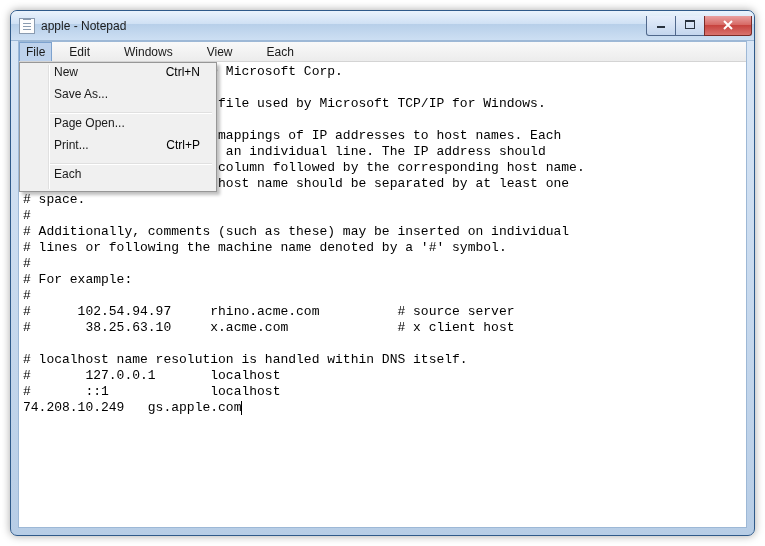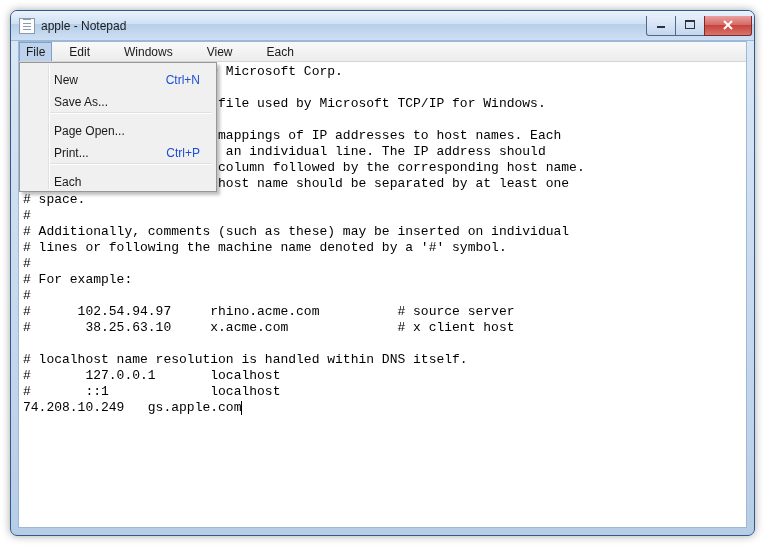--- a/index.html
+++ b/index.html
@@ -124,38 +124,38 @@
   .dropdown .dinner:before {
     content:"";
     position:absolute;
     left:26px; top:0; bottom:0;
     width:1px;
     background:#e0e0e0;
     box-shadow: 1px 0 0 #fff;
   }
   .ditem {
     display: flex;
-    align-items: flex-end;
+    align-items: flex-start;
     height: 22px;
     padding: 0 30px 0 6px;
     font-size: 12px;
     position: relative;
     color: #1a1a1a;
   }
   .ditem.hl {
     background: #bed2ec;
     border: 1px solid #7da2ce;
     border-radius: 2px;
     margin: -1px;
     padding: 0 29px 0 5px;
   }
   .ditem .shortcut {
     position: absolute;
     right: 14px;
-    color: #1d4ed8;
+    color: #000000;
   }
   .dsep {
     height: 1px;
     background: #e0e0e0;
     margin: 3px 2px 3px 0;
     box-shadow: 0 1px 0 #fff;
   }
   .caret {
     display:inline-block;
     width:1px; height:14px;

